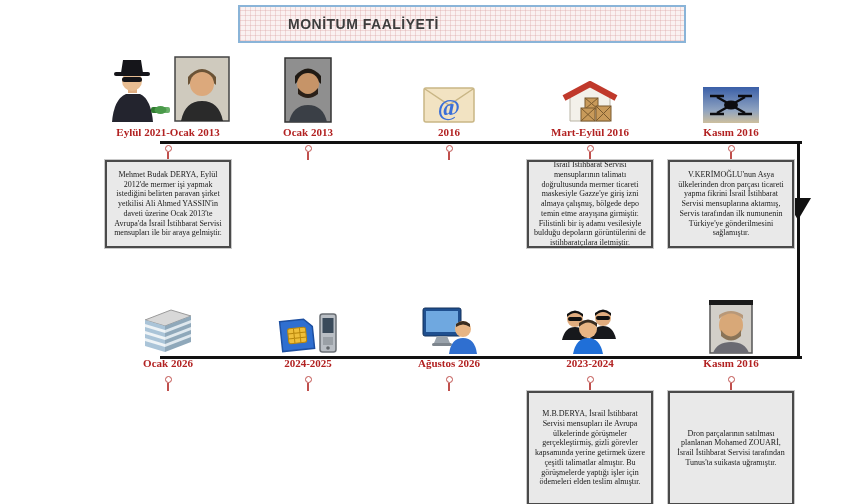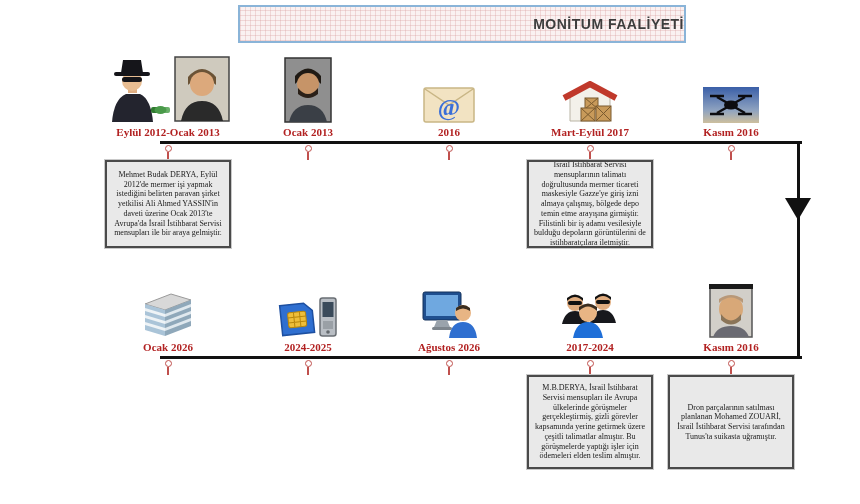--- a/index.html
+++ b/index.html
@@ -5,46 +5,46 @@
   html,body{margin:0;padding:0;background:#fff;}
   .canvas{position:relative;width:860px;height:504px;background:#fff;overflow:hidden;
           font-family:"Liberation Serif",serif;}
   
   .title-box{position:absolute;left:238px;top:5px;width:448px;height:38px;box-sizing:border-box;
     border:2px solid #8ab4d8;
     background-color:#faf1f1;
     background-image:
       repeating-linear-gradient(0deg, rgba(214,150,150,.30) 0 1px, transparent 1px 5px),
       repeating-linear-gradient(90deg, rgba(214,150,150,.30) 0 1px, transparent 1px 5px);
-    display:flex;align-items:center;justify-content:flex-end;}
+    display:flex;align-items:center;justify-content:flex-start;padding-left:48px;}
   .title-box span{font-family:"Liberation Sans",sans-serif;font-weight:bold;font-size:14px;
     color:#3d3d3d;letter-spacing:.5px;}
   
   .tl-line{position:absolute;left:160px;width:642px;height:3px;background:#111;}
   .tl-line.top{top:141px;}
   .tl-line.bot{top:356px;}
   .tl-vert{position:absolute;left:797px;top:141px;width:3px;height:218px;background:#111;}
   .tl-arrow{position:absolute;left:785px;top:198px;width:0;height:0;
     border-left:13px solid transparent;border-right:13px solid transparent;border-top:22px solid #111;}
   
   .col{position:absolute;width:132px;display:flex;flex-direction:column;align-items:center;}
   .col.top{top:55px;}
-  .col.bot{top:286px;}
+  .col.bot{top:302px;}
   .icon-area{height:68px;display:flex;align-items:flex-end;justify-content:center;}
   .col.bot .icon-area{height:52px;}
   .event-date{height:18px;line-height:18px;font-weight:bold;font-size:11px;color:#b22222;white-space:nowrap;}
   .pin{height:19px;display:flex;flex-direction:column;align-items:center;}
   .pin-circle{width:7px;height:7px;box-sizing:border-box;border:1.5px solid #c0504d;border-radius:50%;
     background:#fff;margin-top:4px;}
   .pin-stem{width:1.5px;flex:1;background:#c0504d;}
   .ev-box{width:126px;box-sizing:border-box;background:#e9e9e9;border:2px solid #4a4a4a;
     box-shadow:0 0 0 1px #c9c9c9;padding:4px 3px;overflow:hidden;
     display:flex;align-items:center;justify-content:center;}
   .col.top .ev-box{height:88px;}
-  .col.bot .ev-box{height:94px;}
+  .col.bot .ev-box{height:114px;}
   .ev-text{font-size:8px;line-height:1.22;color:#1a1a1a;text-align:center;white-space:pre-line;}
 </style>
 </head>
 <body>
 
 <div class="canvas">
 
   <div class="title-box">
     <span>MONİTUM FAALİYETİ</span>
   </div>
@@ -71,21 +71,21 @@
           <ellipse cx="56.5" cy="55" rx="6" ry="4" fill="#4a9a4a"></ellipse>
         </g>
         <g>
           <rect x="71" y="2" width="54" height="64" fill="#cfcabe" stroke="#444" stroke-width="1.5"></rect>
           <path d="M84 22 Q98 6 112 22 L112 30 Q98 16 84 30 Z" fill="#6b5336"></path>
           <circle cx="98" cy="29" r="12" fill="#dca97c"></circle>
           <path d="M77 66 Q81 46 98 46 Q115 46 119 66 Z" fill="#2a2a2a"></path>
         </g>
       </svg>
     </div>
-    <div class="event-date">Eylül 2012-Ocak 2013</div>
+    <div class="event-date">Eylül 2021-Ocak 2013</div>
     <div class="pin">
         <div class="pin-circle"></div>
         <div class="pin-stem"></div>
       </div>
     <div class="ev-box">
       <div class="ev-text">Mehmet Budak DERYA, Eylül 2012'de mermer işi yapmak istediğini belirten paravan şirket yetkilisi Ali Ahmed YASSIN'in daveti üzerine Ocak 2013'te Avrupa'da İsrail İstihbarat Servisi mensupları ile bir araya gelmiştir.</div>
     </div>
   </div>
 
   <div class="col top" style="left:242px">
@@ -128,21 +128,21 @@
         <g fill="#c89a5a" stroke="#7a5a2e" stroke-width="1">
           <rect x="24" y="17" width="13" height="11"></rect>
           <path d="M24 17 L37 28 M37 17 L24 28" fill="none"></path>
           <rect x="20" y="27" width="14" height="13"></rect>
           <path d="M20 27 L34 40 M34 27 L20 40" fill="none"></path>
           <rect x="35" y="25" width="15" height="15"></rect>
           <path d="M35 25 L50 40 M50 25 L35 40" fill="none"></path>
         </g>
       </svg>
     </div>
-    <div class="event-date">Mart-Eylül 2017</div>
+    <div class="event-date">Mart-Eylül 2016</div>
     <div class="pin">
         <div class="pin-circle"></div>
         <div class="pin-stem"></div>
       </div>
     <div class="ev-box">
       <div class="ev-text">İsrail İstihbarat Servisi mensuplarının talimatı doğrultusunda mermer ticareti maskesiyle Gazze'ye giriş izni almaya çalışmış, bölgede depo temin etme arayışına girmiştir. Filistinli bir iş adamı vesilesiyle bulduğu depoların görüntülerini de istihbaratçılara iletmiştir.</div>
     </div>
   </div>
 
   <div class="col top" style="left:665px">
@@ -164,20 +164,23 @@
           <line x1="35" y1="27" x2="49" y2="27"></line>
         </g>
         <ellipse cx="28" cy="18" rx="7" ry="4.5" fill="#0c0c10"></ellipse>
       </svg>
     </div>
     <div class="event-date">Kasım 2016</div>
     <div class="pin">
         <div class="pin-circle"></div>
         <div class="pin-stem"></div>
       </div>
+    <div class="ev-box">
+      <div class="ev-text">V.KERİMOĞLU'nun Asya ülkelerinden dron parçası ticareti yapma fikrini İsrail İstihbarat Servisi mensuplarına aktarmış, Servis tarafından ilk numunenin Türkiye'ye gönderilmesini sağlamıştır.</div>
+    </div>
   </div>
 
   <div class="col bot" style="left:102px">
     <div class="icon-area">
       <svg viewBox="0 0 54 46" width="54" height="46">
         <path d="M4 12 L30 2 L50 8 L24 18 Z" fill="#d8d8d8" stroke="#9a9a9a"></path>
         <g>
           <path d="M4 12 L24 18 L24 44 L4 38 Z" fill="#aac4d8"></path>
           <path d="M4 16 L24 22 L24 25 L4 19 Z" fill="#eef3f6"></path>
           <path d="M4 23 L24 29 L24 32 L4 26 Z" fill="#eef3f6"></path>
@@ -255,21 +258,21 @@
           <rect x="38" y="10" width="14" height="4" rx="2" fill="#111"></rect>
           <path d="M32 33 Q35 20 45 20 Q55 20 58 33 Z" fill="#17181c"></path>
         </g>
         <g>
           <circle cx="30" cy="23" r="9" fill="#e8b584"></circle>
           <path d="M21 21 Q30 12 39 21 L39 17 Q30 10 21 17 Z" fill="#3a2d20"></path>
           <path d="M15 48 Q18 32 30 32 Q42 32 45 48 Z" fill="#1f6fd8"></path>
         </g>
       </svg>
     </div>
-    <div class="event-date">2017-2024</div>
+    <div class="event-date">2023-2024</div>
     <div class="pin">
         <div class="pin-circle"></div>
         <div class="pin-stem"></div>
       </div>
     <div class="ev-box">
       <div class="ev-text">M.B.DERYA, İsrail İstihbarat Servisi mensupları ile Avrupa ülkelerinde görüşmeler gerçekleştirmiş, gizli görevler kapsamında yerine getirmek üzere çeşitli talimatlar almıştır. Bu görüşmelerde yaptığı işler için ödemeleri elden teslim almıştır.</div>
     </div>
   </div>
 
   <div class="col bot" style="left:665px">

